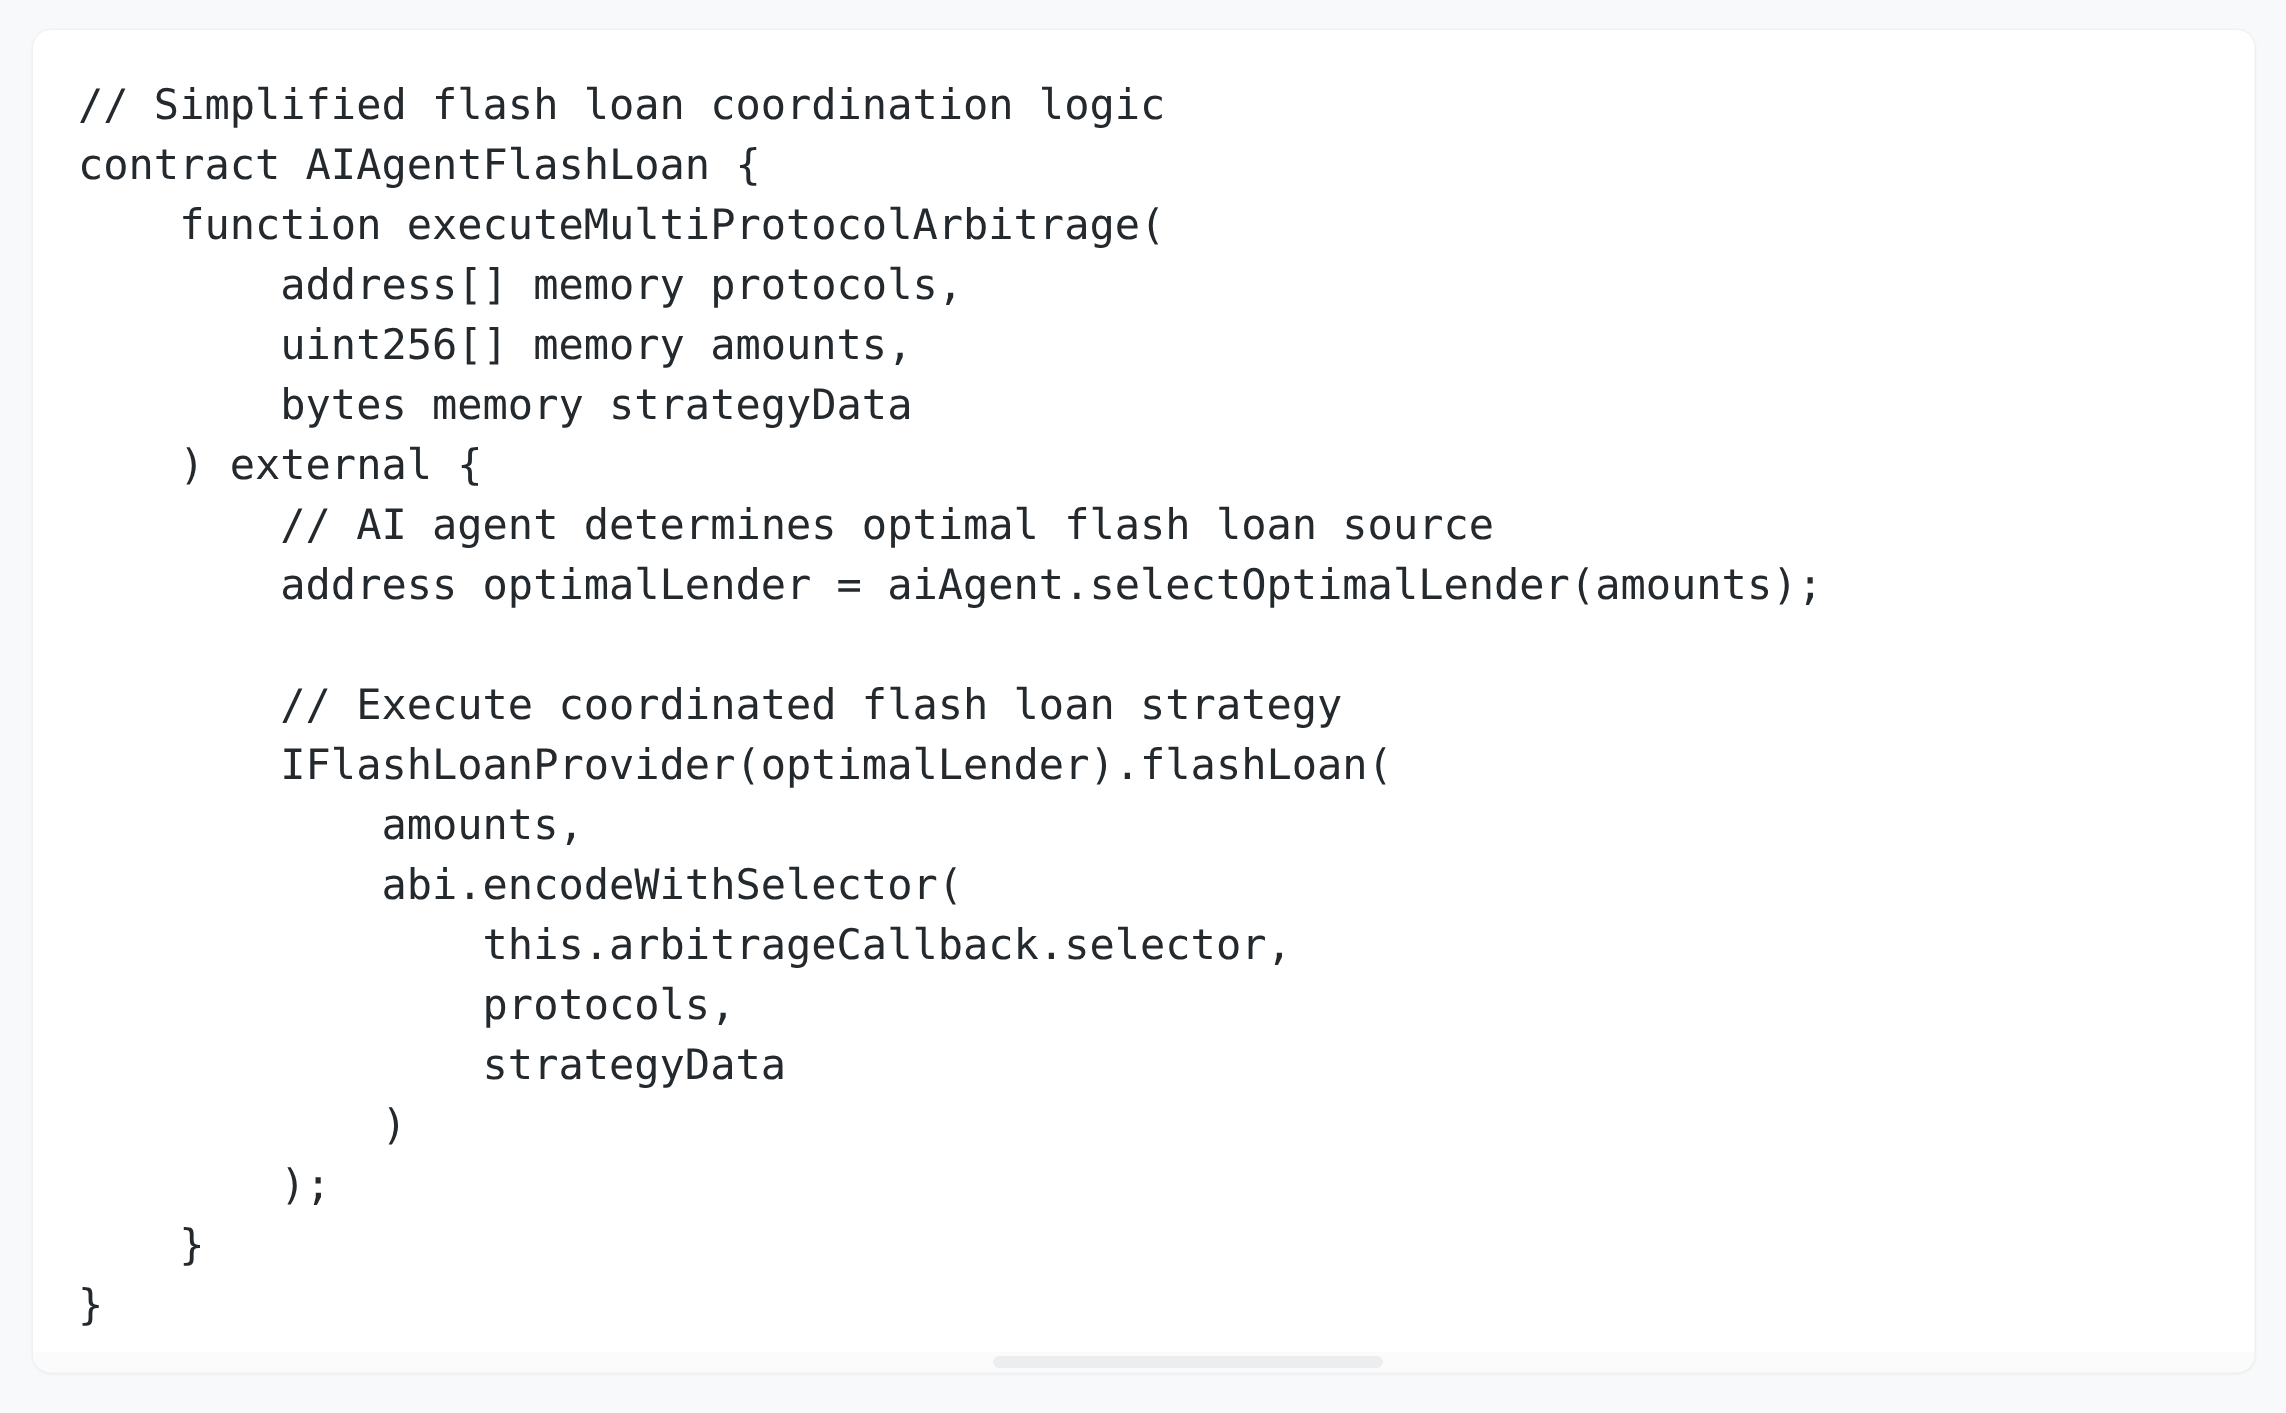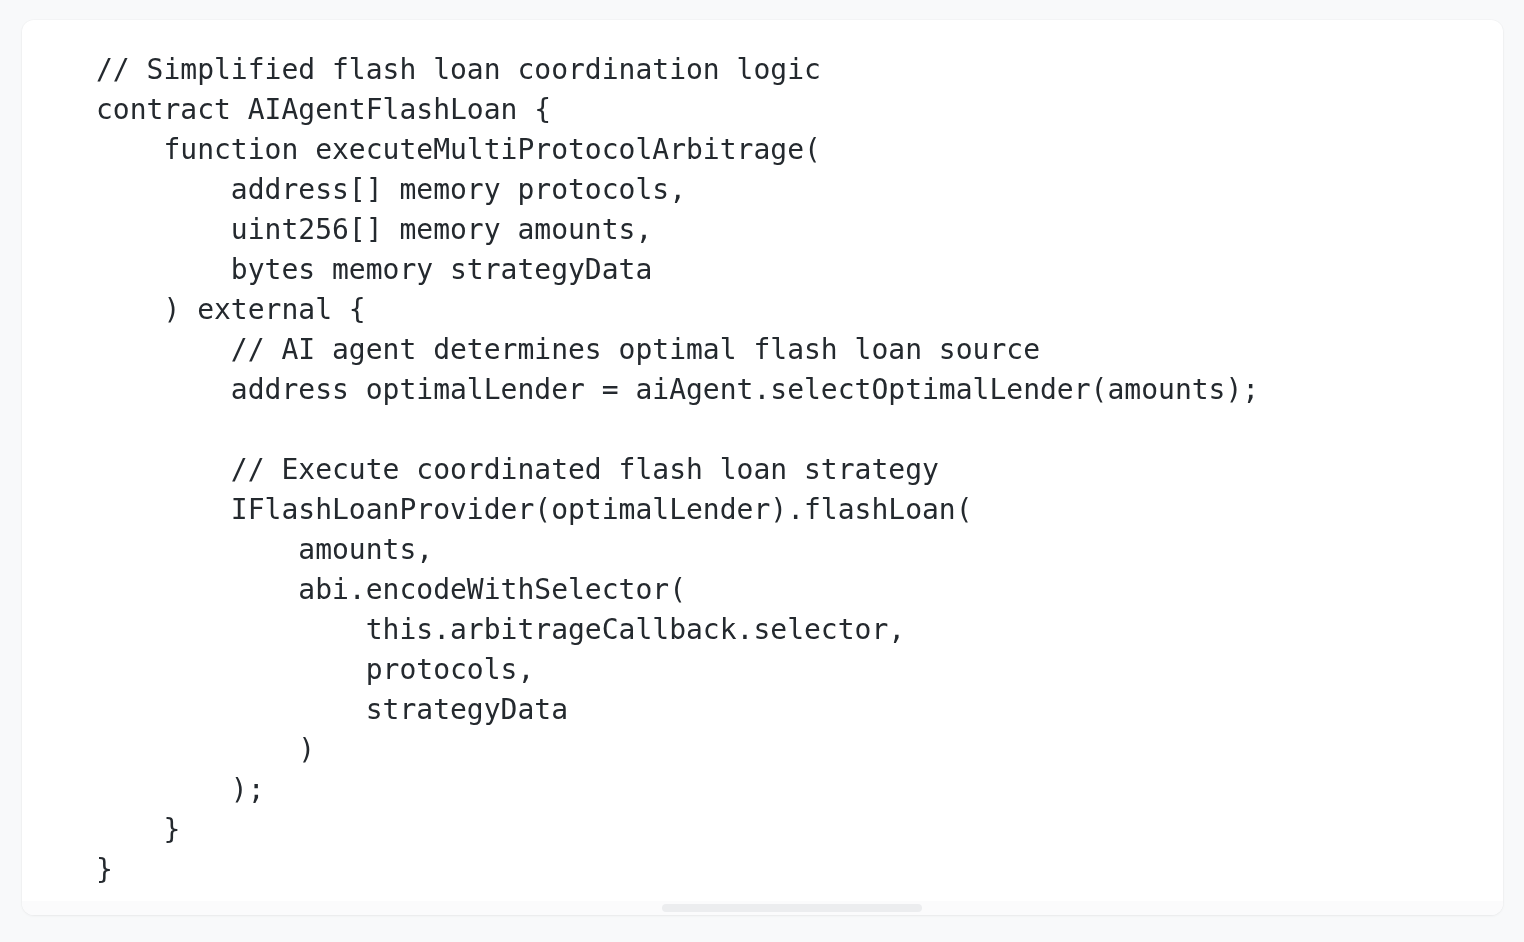--- a/index.html
+++ b/index.html
@@ -49,21 +49,20 @@
     tab-size: 4;
     letter-spacing: 0;
     font-variant-ligatures: none;
     -webkit-font-smoothing: antialiased;
   }
 
   .code-line {
     display: block;
     min-height: 40px;
     white-space: pre;
-    margin-left: 44px;
   }
 
   #h-scrollbar-track {
     position: absolute;
     left: 0;
     right: 0;
     bottom: 0;
     height: 14px;
     background: #fbfbfc;
   }

